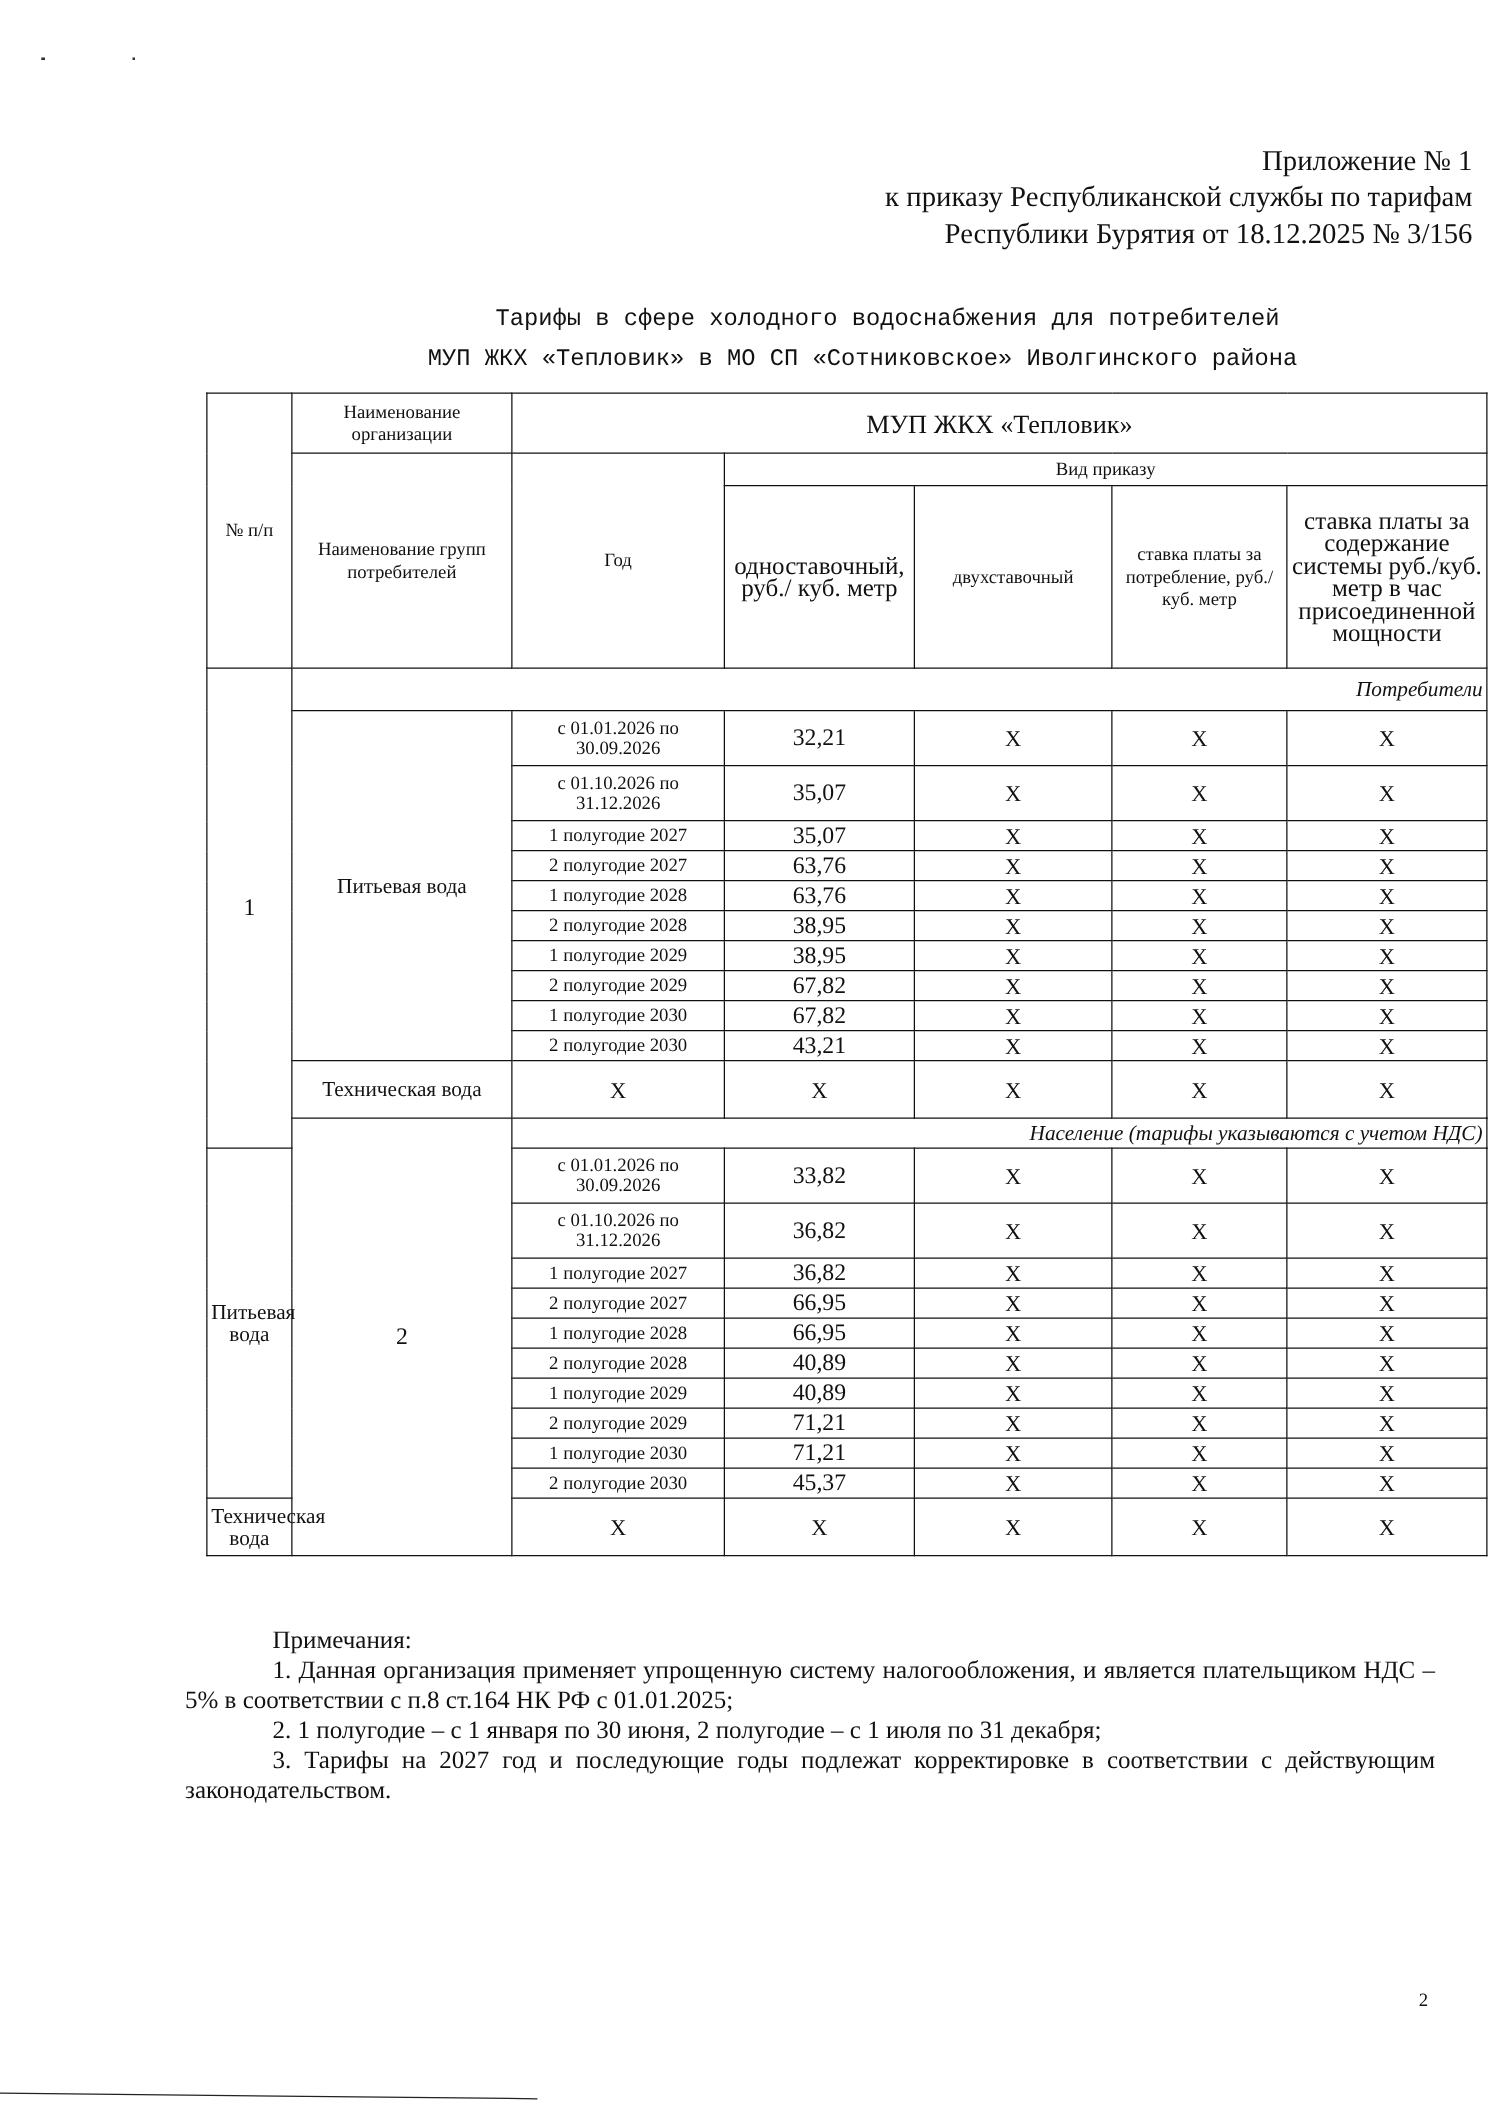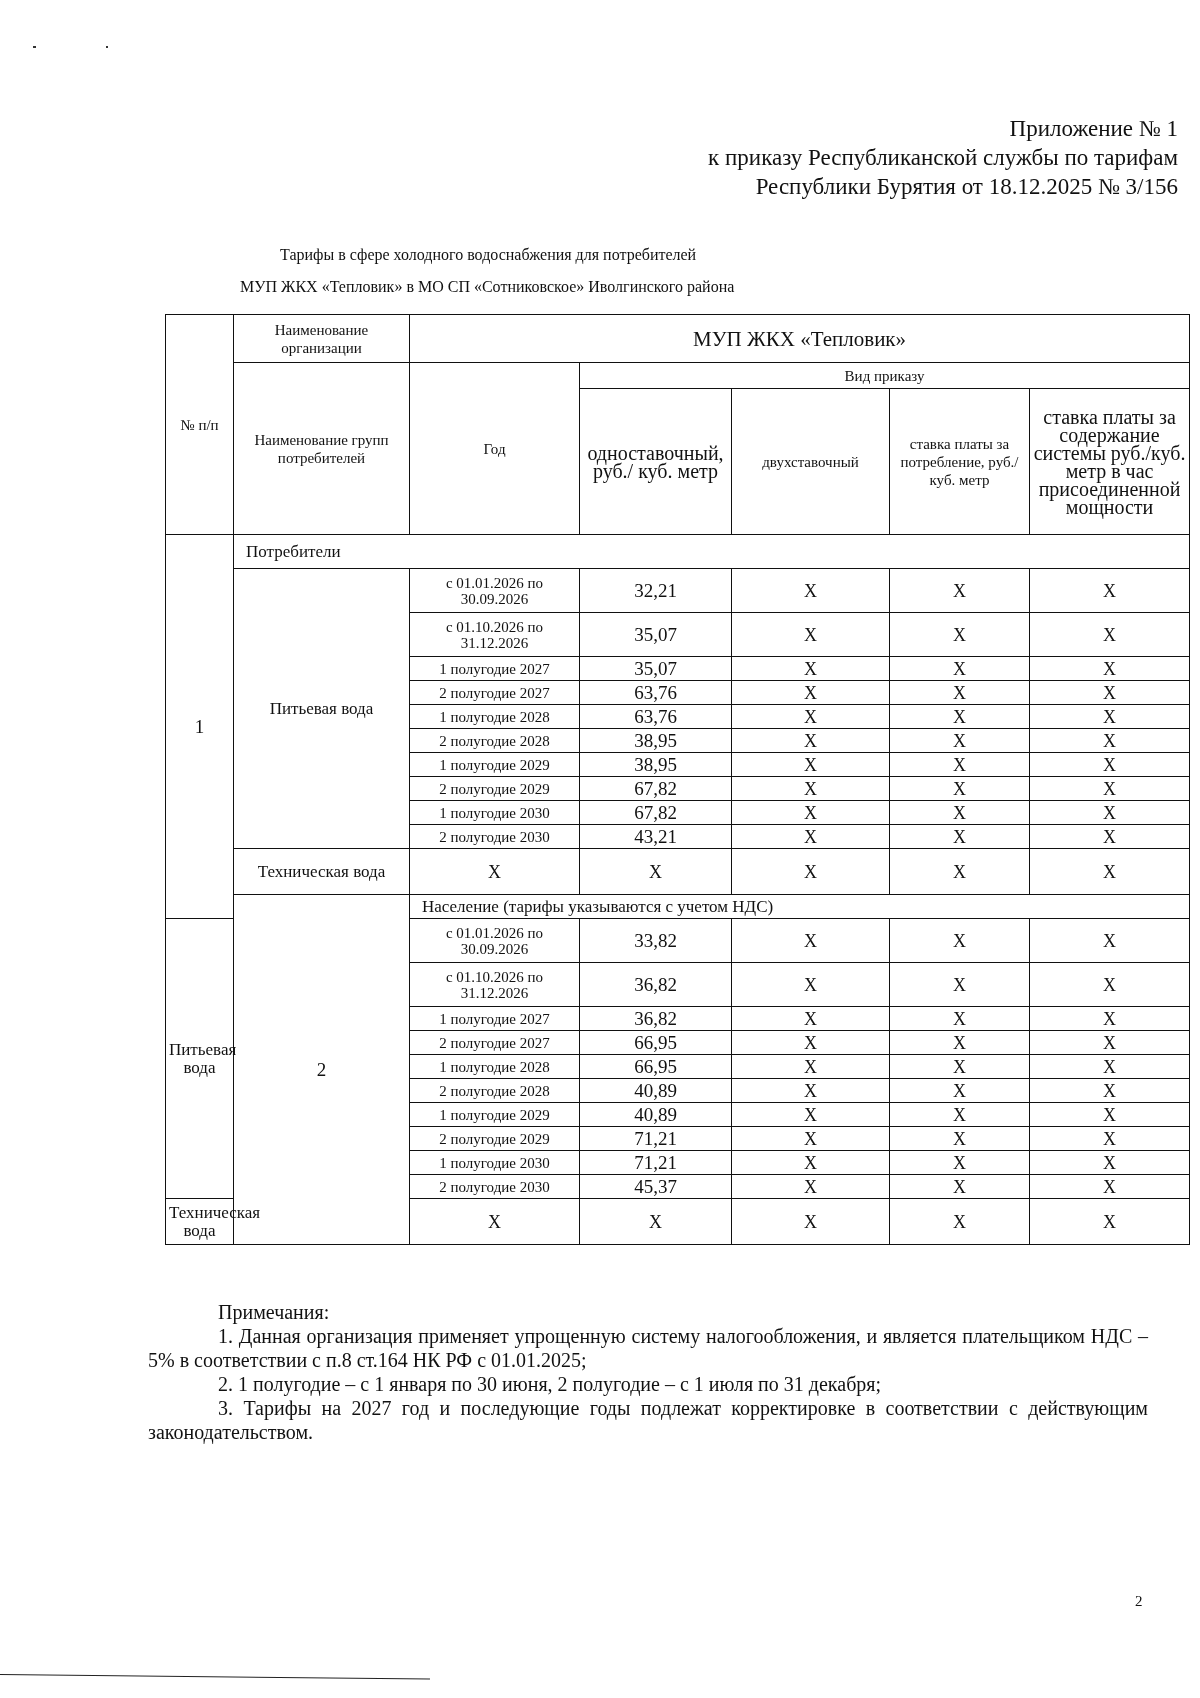--- a/index.html
+++ b/index.html
@@ -1,28 +1,28 @@
 <!DOCTYPE html>
 <html><head>
 <meta charset="utf-8">
 <style>
   html, body { margin:0; padding:0; background:#ffffff; }
   body { width:1200px; height:1698px; position:relative; overflow:hidden;
          font-family:"Liberation Serif","DejaVu Serif",serif; color:#111; }
   .page { position:absolute; left:0; top:2px; width:1200px; height:1698px; }
   .header-block { position:absolute; right:22px; top:112px; text-align:right;
                   font-size:23px; line-height:29px; }
-  .title-block { position:absolute; left:240px; top:237px; width:900px; text-align:left;
-                 font-size:16px; line-height:32px; }
+  .title-block { position:absolute; left:240px; top:237px; width:900px; text-align:center;
+                 font-size:19px; line-height:32px;font-family:Liberation Mono, monospace; }
   .title-block .l1 { padding-left:40px; }
   table.tariffs { position:absolute; left:165px; top:312px; width:1024px;
                   border-collapse:collapse; table-layout:fixed; font-size:15px; line-height:18px; }
   table.tariffs td { border:1.5px solid #111; text-align:center; vertical-align:middle;
                      padding:0 3px; }
-  table.tariffs td.left { text-align:left; padding-left:12px; }
+  table.tariffs td.left { text-align:right; padding-left:12px;font-style:italic; }
   .hdr-small { font-size:15px; line-height:18px; }
   .hdr-xs { font-size:20px; line-height:18px; }
   .org { font-size:21px; }
   .num { font-size:19px; }
   .x { font-size:18px; }
   .per { font-size:15px; line-height:16px; }
   .grp { font-size:17px; }
   .notes { position:absolute; left:148px; top:1298px; width:1000px; font-size:20px; line-height:24px; }
   .notes .ttl { padding-left:70px; }
   .notes p { margin:0; text-indent:70px; text-align:justify; }

